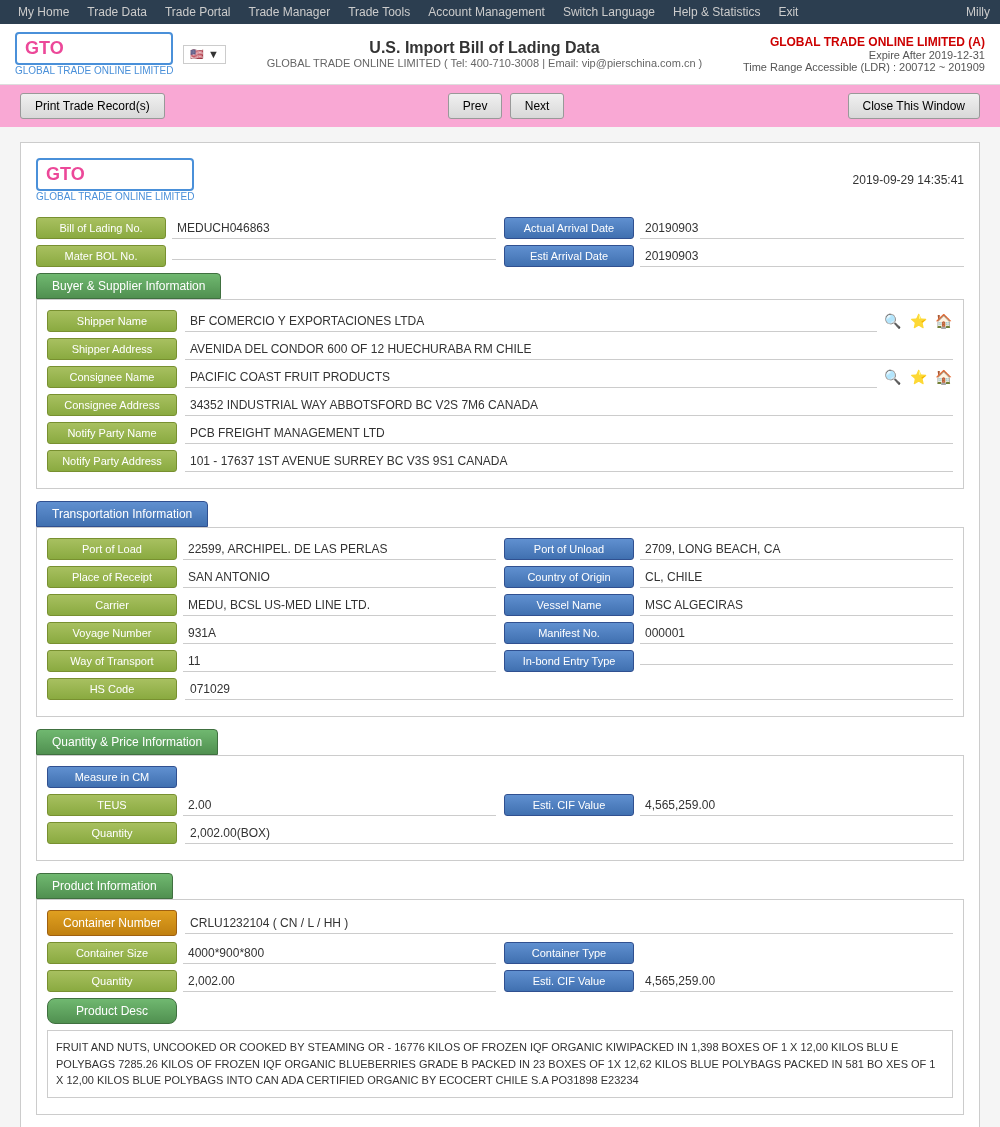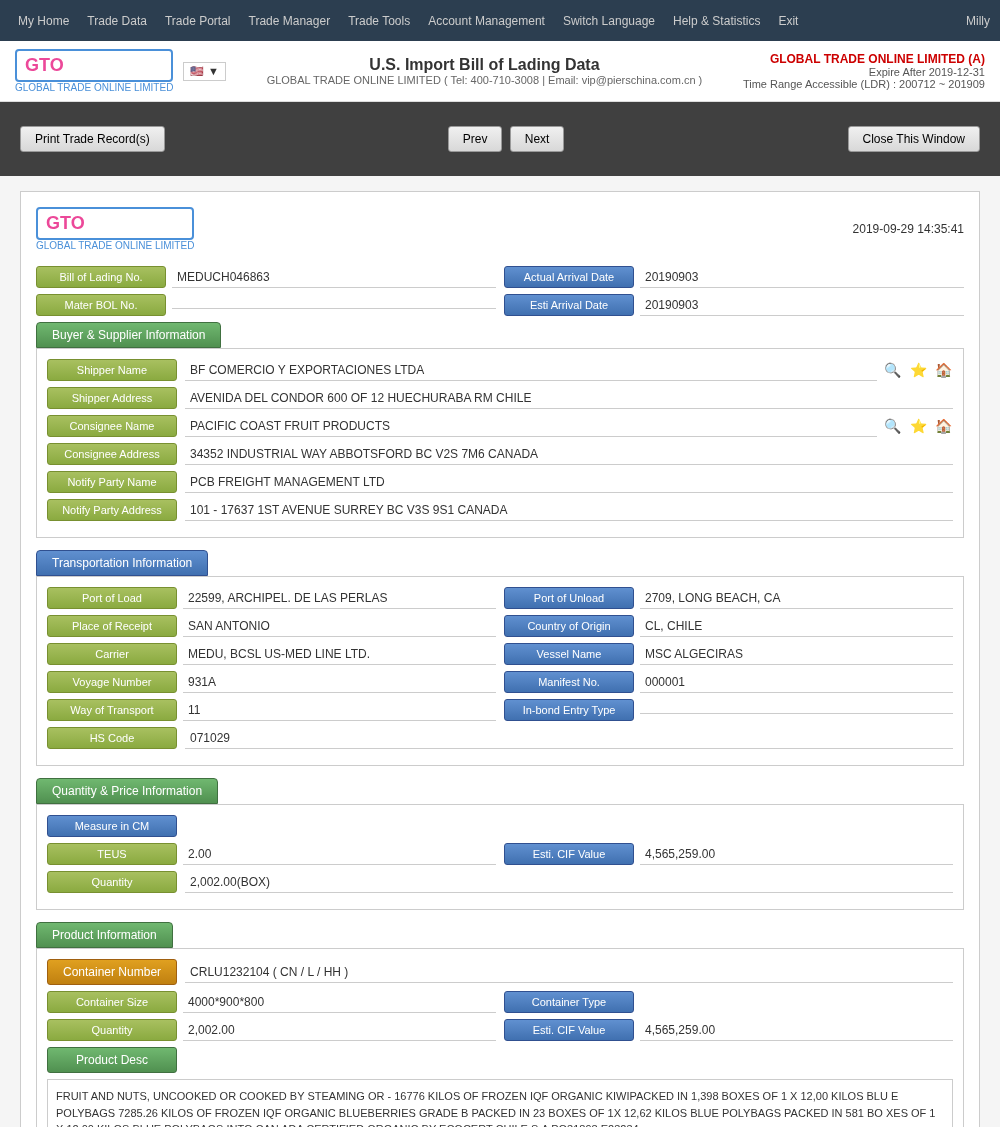--- a/index.html
+++ b/index.html
@@ -6,21 +6,21 @@
     body { font-family: Arial, sans-serif; font-size: 12px; background: #e8e8e8; color: #333; width: 1000px; }
 
     
     .top-nav {
       background: #2c3e50;
       color: #fff;
       display: flex;
       align-items: center;
       justify-content: space-between;
       padding: 0 10px;
-      height: 41px;
+      height: 24px;
     }
     .top-nav-left { display: flex; gap: 2px; }
     .top-nav-item {
       color: #ccc;
       font-size: 12px;
       padding: 4px 8px;
       cursor: pointer;
     }
     .top-nav-right { color: #ccc; font-size: 12px; cursor: pointer; }
 
@@ -52,25 +52,25 @@
     }
     .header-center { text-align: center; }
     .header-center h2 { font-size: 16px; color: #333; }
     .header-center p { font-size: 11px; color: #666; }
     .header-right { text-align: right; font-size: 11px; }
     .header-right .company { color: #c00; font-weight: bold; font-size: 12px; }
     .header-right .expire { color: #555; }
 
     
     .action-bar {
-      background: #404040;
+      background: #f9a8d4;
       display: flex;
       align-items: center;
       justify-content: space-between;
-      padding: 24px 20px;
+      padding: 8px 20px;
     }
     .btn-print {
       background: linear-gradient(to bottom, #f0f0f0, #d8d8d8);
       border: 1px solid #999;
       border-radius: 3px;
       padding: 5px 14px;
       cursor: pointer;
       font-size: 12px;
     }
     .btn-nav {
@@ -442,21 +442,21 @@
             <div class="field-label">Quantity</div>
             <div class="field-value">2,002.00</div>
           </div>
           <div class="field-half">
             <div class="field-label blue">Esti. CIF Value</div>
             <div class="field-value">4,565,259.00</div>
           </div>
         </div>
 
         <div class="field-row">
-          <div class="field-label section-header" style="border-radius:3px; background: linear-gradient(to bottom, #70b870, #509050); border-color:#407040;">Product Desc</div>
+          <div class="field-label section-header" style="border-radius:8px; background: linear-gradient(to bottom, #70b870, #509050); border-color:#407040;">Product Desc</div>
         </div>
         <div class="product-desc-box">FRUIT AND NUTS, UNCOOKED OR COOKED BY STEAMING OR - 16776 KILOS OF FROZEN IQF ORGANIC KIWIPACKED IN 1,398 BOXES OF 1 X 12,00 KILOS BLU E POLYBAGS 7285.26 KILOS OF FROZEN IQF ORGANIC BLUEBERRIES GRADE B PACKED IN 23 BOXES OF 1X 12,62 KILOS BLUE POLYBAGS PACKED IN 581 BO XES OF 1 X 12,00 KILOS BLUE POLYBAGS INTO CAN ADA CERTIFIED ORGANIC BY ECOCERT CHILE S.A PO31898 E23234</div>
 
       </div>
     </div>
 
   </div>
 </div>
 
 </body></html>

